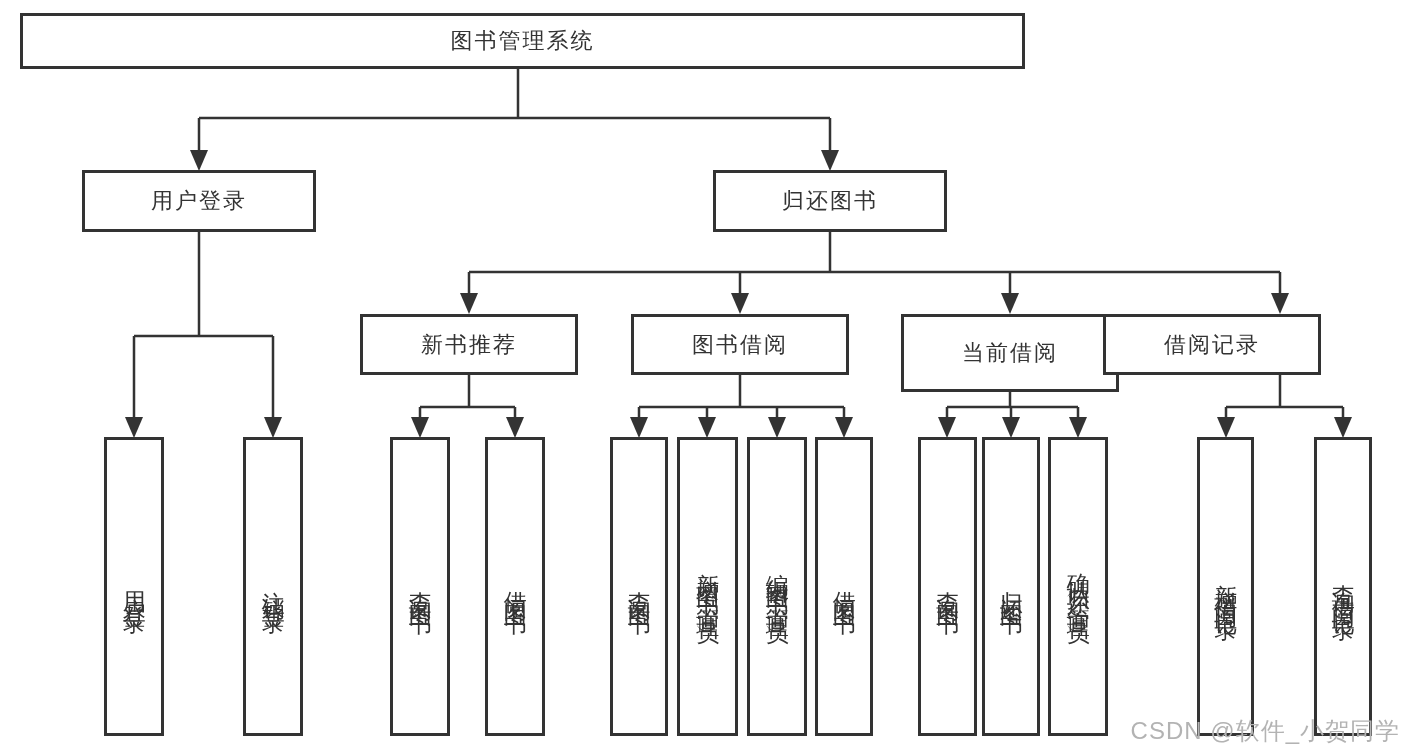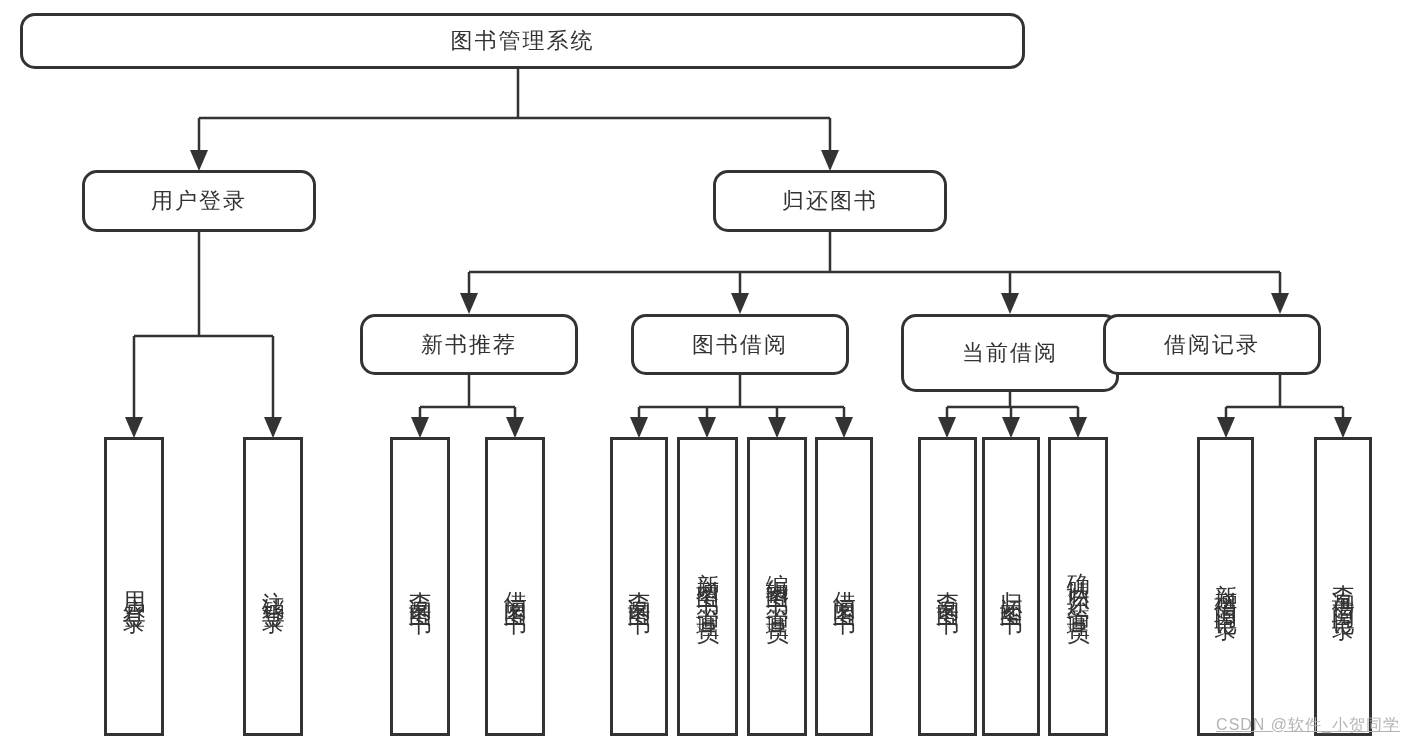--- a/index.html
+++ b/index.html
@@ -5,29 +5,29 @@
   html,body{margin:0;padding:0;background:#ffffff;}
   .page{
     position:relative;width:1405px;height:747px;background:#ffffff;overflow:hidden;
     font-family:"Liberation Sans","DejaVu Sans",sans-serif;color:#333333;
   }
   .connector-layer{position:absolute;left:0;top:0;width:1405px;height:747px;pointer-events:none;}
   .node{
     position:absolute;box-sizing:border-box;border:3px solid #333333;background:#ffffff;
     display:flex;align-items:center;justify-content:center;
   }
-  .hnode{font-size:22px;letter-spacing:2px;line-height:1;white-space:nowrap;border-radius:15px;}
+  .hnode{font-size:22px;letter-spacing:2px;line-height:1;white-space:nowrap;}
   .root{font-size:22px;}
   .leaf{
     writing-mode:vertical-rl;text-orientation:mixed;
     font-size:23px;letter-spacing:7px;line-height:1.1;
   }
   .watermark{
-    position:absolute;right:5px;top:715px;font-size:16px;color:#b3b3b3;
-    letter-spacing:1px;white-space:nowrap;z-index:5;text-decoration:underline;
+    position:absolute;right:5px;top:715px;font-size:24px;color:#b3b3b3;
+    letter-spacing:1px;white-space:nowrap;z-index:5;
   }
 </style>
 </head>
 <body>
 
 <div class="page">
 
   <svg class="connector-layer" viewBox="0 0 1405 747" xmlns="http://www.w3.org/2000/svg">
     <g stroke="#333333" stroke-width="2.5" fill="none">
       <path d="M518 69 V118 M199 118 H830 M199 118 V151 M830 118 V151"></path>

